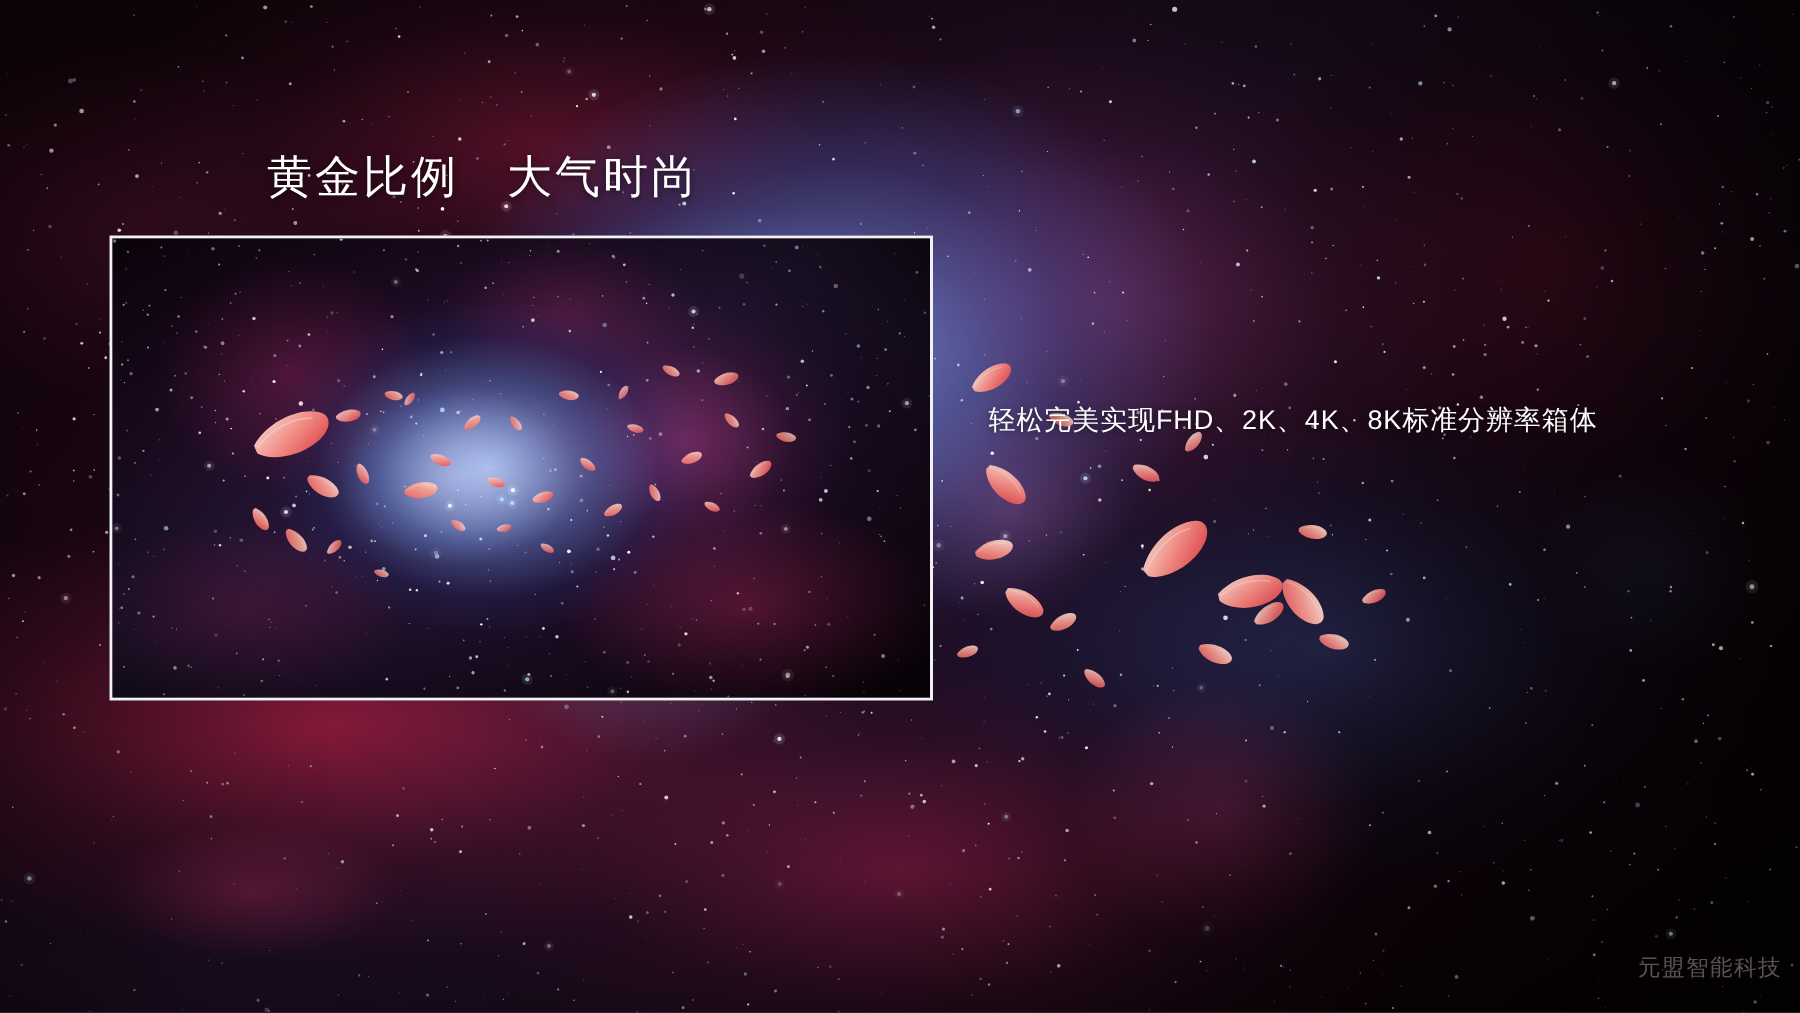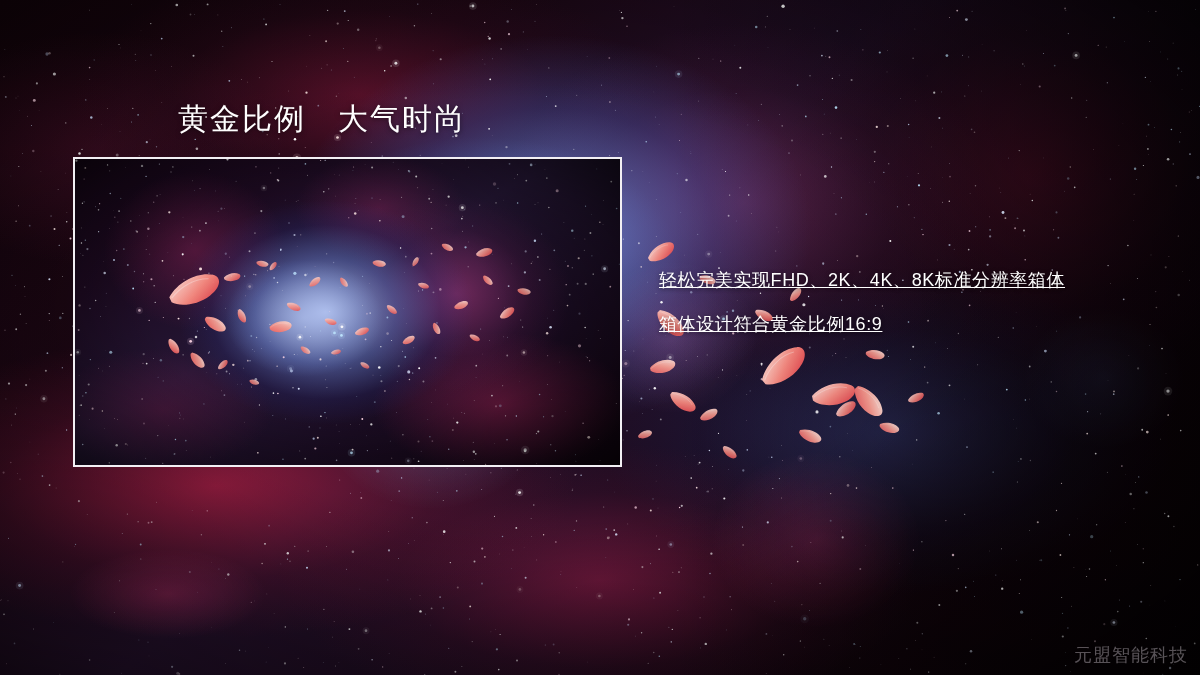--- a/index.html
+++ b/index.html
@@ -117,27 +117,26 @@
     top: 258px;
     width: 520px;
   }
   .body-line {
     font-size: 18px;
     line-height: 44px;
     color: #ffffff;
     letter-spacing: 0.6px;
     white-space: nowrap;
     text-shadow: 0 1px 4px rgba(0,0,0,0.5);
-    text-decoration: underline;
   }
   .watermark {
     position: absolute;
     right: 12px;
-    bottom: 8px;
-    font-size: 18px;
+    bottom: 20px;
+    font-size: 15px;
     letter-spacing: 1px;
     color: rgba(215,205,215,0.40);
   }
 </style>
 </head>
 <body>
 
 <div id="slide">
 
   <div class="bg-base"></div>
@@ -2231,18 +2230,17 @@
             <path d="M2,2 C 16,-6 34,-7 46,-1" fill="none" stroke="rgba(255,255,255,0.30)" stroke-width="1.1"></path>
           </g>
         </g>
     </svg>
   </div>
 
   <div class="title">黄金比例　大气时尚</div>
 
   <div class="body-text">
     <div class="body-line">轻松完美实现FHD、2K、4K、8K标准分辨率箱体</div>
-    <div class="body-line">箱体设计符合黄金比例16:9</div>
   </div>
 
   <div class="watermark">元盟智能科技</div>
 
 </div>
 
 </body></html>

